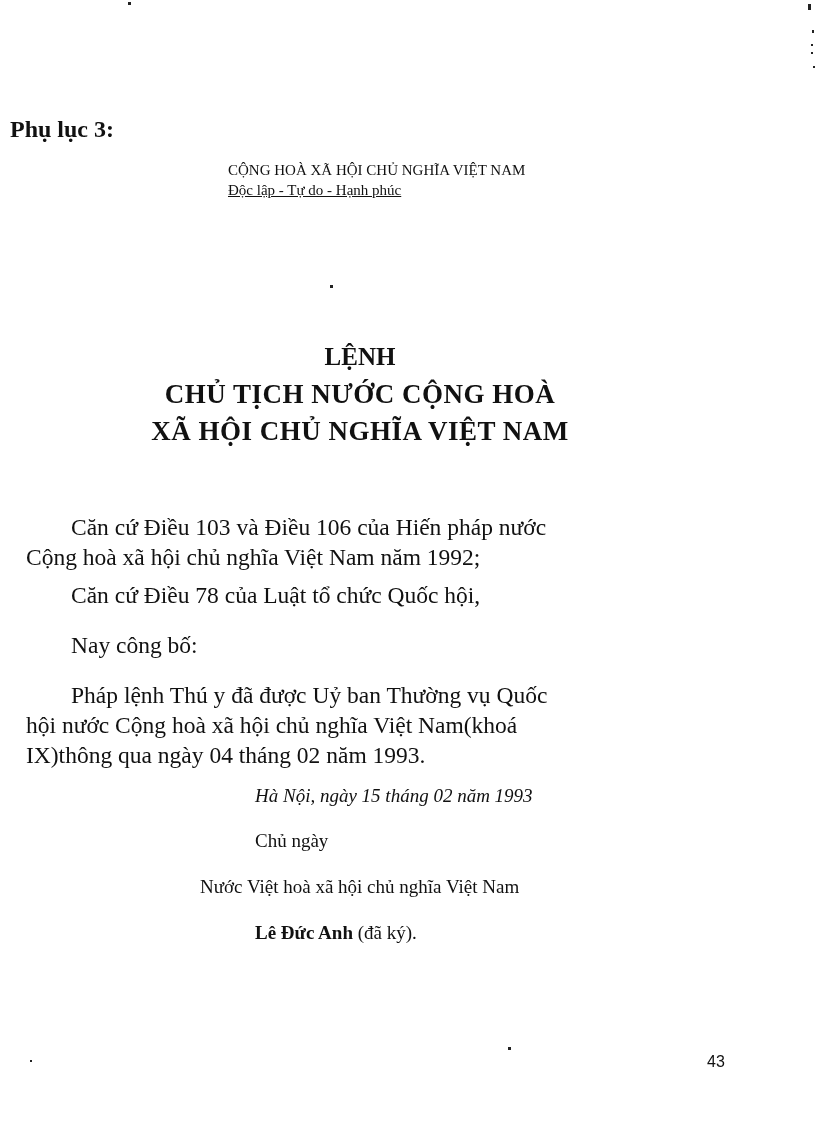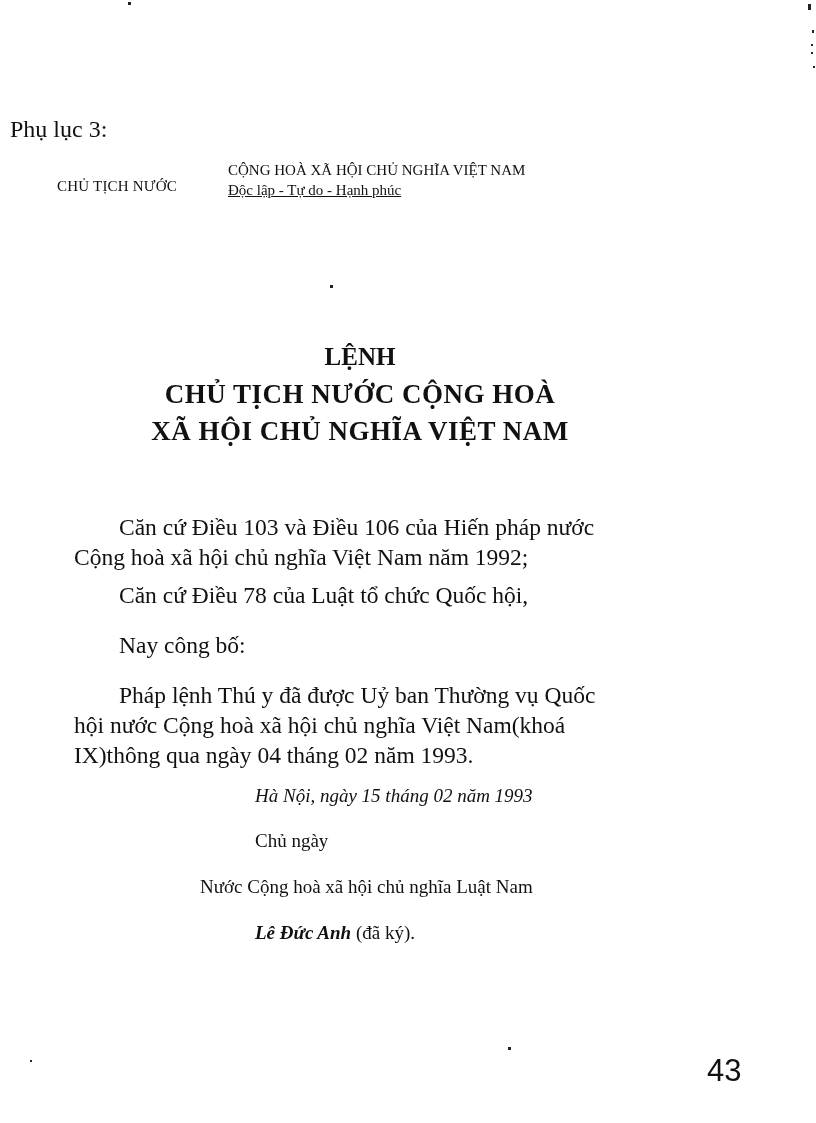--- a/index.html
+++ b/index.html
@@ -2,21 +2,21 @@
 <html><head>
   <meta charset="utf-8">
   <style>
     html, body { margin: 0; padding: 0; background: #ffffff; }
     body {
       width: 816px; height: 1123px; position: relative; overflow: hidden;
       font-family: "Liberation Serif", "DejaVu Serif", serif; color: #111;
     }
     .abs { position: absolute; white-space: nowrap; }
     .appendix {
-      left: 10px; top: 116px; font-size: 24px; font-weight: normal;
+      left: 10px; top: 116px; font-size: 24px; font-weight: bold;
     }
     .left-head {
       left: 22px; top: 176px; width: 190px; text-align: center;
       font-size: 15px; line-height: 20px; letter-spacing: 0.2px;
     }
     .right-head {
       left: 228px; top: 160px; width: 445px; text-align: left;
       font-size: 15px; line-height: 20px;
     }
     .motto { text-decoration: underline; font-size: 15px; }
@@ -26,51 +26,49 @@
     .title-main {
       font-family: Liberation Serif, serif;
       font-weight: bold; font-size: 25px; line-height: 38px;
     }
     .title-sub {
       font-weight: bold; font-size: 27px; line-height: 37px; letter-spacing: 0.5px;
     }
     .para {
       font-size: 23.5px; line-height: 30px; left: 26px; width: 700px;
       white-space: normal;
-      margin-left: 48px;
     }
     .indent { text-indent: 45px; }
     .sig {
       font-size: 19px; line-height: 30px; 
     }
     .italic { font-style: italic; }
-    .bold { font-weight: bold; font-style: italic; }
+    .bold { font-weight: bold; }
     .page-num {
       left: 707px; top: 1053px; font-family: "Liberation Sans", sans-serif;
-      font-size: 31px;
+      font-size: 16px;
     }
     .speck { position: absolute; background: #222; }
   </style>
 </head>
 <body>
 
 <div class="speck" style="left:128px;top:2px;width:3px;height:3px;"></div>
 <div class="speck" style="left:808px;top:4px;width:3px;height:6px;"></div>
 <div class="speck" style="left:812px;top:30px;width:2px;height:3px;"></div>
 <div class="speck" style="left:811px;top:44px;width:2px;height:2px;"></div>
 <div class="speck" style="left:811px;top:52px;width:2px;height:2px;"></div>
 <div class="speck" style="left:813px;top:66px;width:2px;height:2px;"></div>
 <div class="speck" style="left:330px;top:285px;width:3px;height:3px;"></div>
 <div class="speck" style="left:508px;top:1047px;width:3px;height:3px;"></div>
 <div class="speck" style="left:30px;top:1060px;width:2px;height:2px;"></div>
 
 <div class="abs appendix">Phụ lục 3:</div>
 
 <div class="abs left-head">
-  <div>CHỦ TỊCH NƯỚC</div>
 </div>
 
 <div class="abs right-head">
   <div>CỘNG HOÀ XÃ HỘI CHỦ NGHĨA VIỆT NAM</div>
   <div><span class="motto">Độc lập - Tự do - Hạnh phúc</span></div>
 </div>
 
 <div class="abs title-block">
   <div class="title-main">LỆNH</div>
   <div class="title-sub">CHỦ TỊCH NƯỚC CỘNG HOÀ</div>
@@ -87,19 +85,19 @@
 <div class="abs para indent" style="top:630px;">Nay công bố:</div>
 
 <div class="abs para" style="top:680px;">
   <div class="indent">Pháp lệnh Thú y đã được Uỷ ban Thường vụ Quốc</div>
   <div>hội nước Cộng hoà xã hội chủ nghĩa Việt Nam(khoá</div>
   <div>IX)thông qua ngày 04 tháng 02 năm 1993.</div>
 </div>
 
 <div class="abs sig italic" style="left:255px;top:781px;width:480px;">Hà Nội, ngày 15 tháng 02 năm 1993</div>
 <div class="abs sig" style="left:255px;top:826px;width:480px;">Chủ ngày</div>
-<div class="abs sig" style="left:200px;top:872px;width:580px;">Nước Cộng hoà xã hội chủ nghĩa Luật Nam</div>
+<div class="abs sig" style="left:200px;top:872px;width:580px;">Nước Việt hoà xã hội chủ nghĩa Việt Nam</div>
 <div class="abs sig" style="left:255px;top:918px;width:480px;">
   <span class="bold">Lê Đức Anh</span>
   <span>(đã ký).</span>
 </div>
 
 <div class="abs page-num">43</div>
 
 </body></html>

